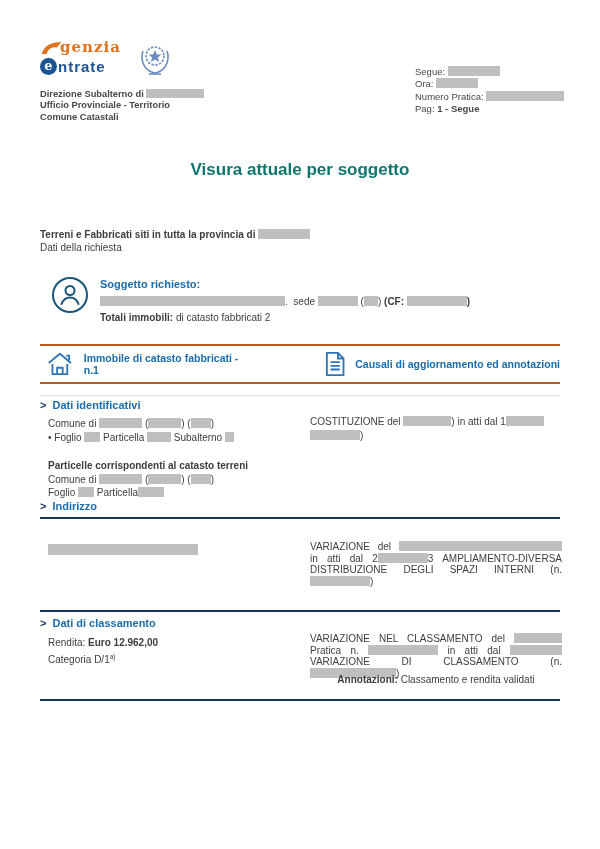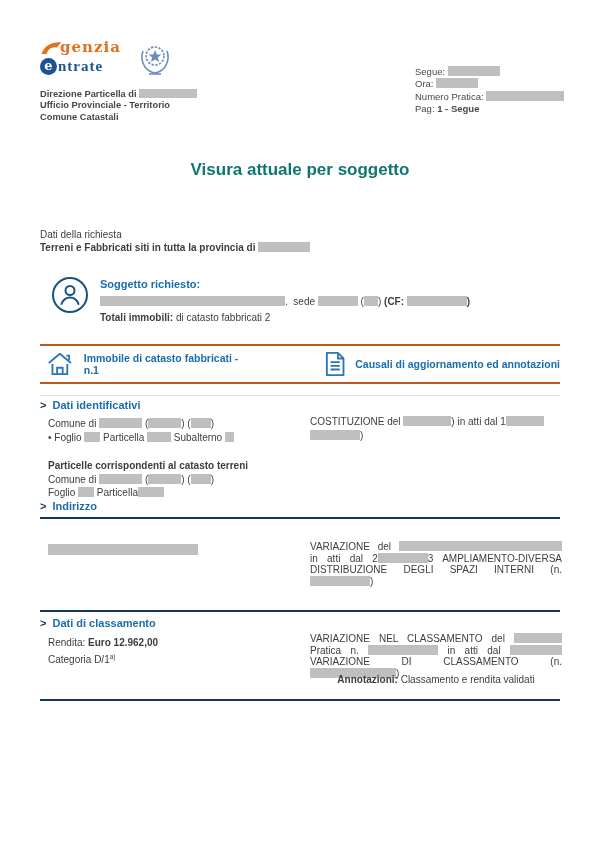--- a/index.html
+++ b/index.html
@@ -9,21 +9,21 @@
   b,.b{font-weight:bold;}
   .redact{display:inline-block;background:#bfbfbf;height:10px;vertical-align:-1px;}
   .redact.sm{height:9px;}
   
   .lg-row1{display:flex;align-items:flex-end;height:17px;}
   .lg-flag{width:22px;height:15px;margin-right:-2px;}
   .lg-agenzia{font-family:"DejaVu Serif",serif;font-weight:bold;font-size:15px;color:#e2711d;letter-spacing:1px;line-height:15px;}
   .lg-row2{display:flex;align-items:center;height:20px;margin-top:1px;}
   .lg-e{width:17px;height:17px;border-radius:50%;background:#1c5493;color:#fff;font-family:"DejaVu Serif",serif;
         font-weight:bold;font-size:13px;line-height:16px;text-align:center;margin-right:1px;}
-  .lg-entrate{font-family:Liberation Serif, serif;font-weight:bold;font-size:15px;color:#1c5493;letter-spacing:1px;}
+  .lg-entrate{font-family:Liberation Sans, sans-serif;font-weight:bold;font-size:15px;color:#1c5493;letter-spacing:1px;}
   
   .office{font-size:9.3px;font-weight:bold;color:#474747;line-height:11.4px;}
   .info{font-size:9.5px;color:#474747;line-height:12.4px;}
   
   .title-main{font-size:17px;font-weight:bold;color:#0f766e;}
   .title-sub{font-size:13px;color:#3d3d3d;margin-top:3px;}
   .sec-head{font-size:11px;font-weight:bold;color:#1a6dad;}
   .chev{color:#17365d;font-weight:bold;margin-right:6px;}
   .rule-navy{position:absolute;left:40px;width:520px;height:2px;background:#17365d;}
   .rule-faint{position:absolute;left:40px;width:520px;height:1px;background:#e0e0e0;}
@@ -54,39 +54,39 @@
   </div>
 
   <svg class="abs" style="left:139px;top:41px;" width="32" height="36" viewBox="0 0 32 36">
     <circle cx="16" cy="15" r="9" fill="none" stroke="#6b8cc2" stroke-width="1.6" stroke-dasharray="2.4 1.4"></circle>
     <path d="M16 9 L17.8 13.4 L22.4 13.6 L18.8 16.5 L20.1 21 L16 18.4 L11.9 21 L13.2 16.5 L9.6 13.6 L14.2 13.4 Z" fill="#6b8cc2"></path>
     <path d="M4 10 Q1 18 6 26 Q10 31 16 32 Q22 31 26 26 Q31 18 28 10" fill="none" stroke="#6b8cc2" stroke-width="1.6"></path>
     <path d="M10 33 L22 33" stroke="#6b8cc2" stroke-width="1.6"></path>
   </svg>
 
   <div class="abs office" style="left:40px;top:89px;">
-    <div><span>Direzione Particella di</span> <span class="redact sm" style="width:58px;"></span></div>
+    <div><span>Direzione Subalterno di</span> <span class="redact sm" style="width:58px;"></span></div>
     <div>Ufficio Provinciale - Territorio</div>
     <div>Comune Catastali</div>
   </div>
 
   <div class="abs info" style="left:415px;top:66px;">
     <div><span>Segue:</span> <span class="redact" style="width:52px;"></span></div>
     <div><span>Ora:</span> <span class="redact" style="width:42px;"></span></div>
     <div><span>Numero Pratica:</span> <span class="redact" style="width:78px;"></span></div>
     <div><span>Pag:</span> <b>1 - Segue</b></div>
   </div>
 
   <div class="abs" style="left:0;top:160px;width:600px;text-align:center;">
     <div class="title-main">Visura attuale per soggetto</div>
   </div>
 
   <div class="abs" style="left:40px;top:229px;line-height:12.5px;">
+    <div><b>Terreni e Fabbricati siti in tutta la provincia di</b> <span class="redact" style="width:52px;"></span></div>
     <div>Dati della richiesta</div>
-    <div><b>Terreni e Fabbricati siti in tutta la provincia di</b> <span class="redact" style="width:52px;"></span></div>
   </div>
 
   <svg class="abs" style="left:51px;top:276px;" width="38" height="38" viewBox="0 0 38 38">
     <circle cx="19" cy="19" r="17" fill="none" stroke="#17557d" stroke-width="2"></circle>
     <circle cx="19" cy="14.5" r="4.5" fill="none" stroke="#17557d" stroke-width="2"></circle>
     <path d="M10.5 28 Q13 21.5 19 21.5 Q25 21.5 27.5 28" fill="none" stroke="#17557d" stroke-width="2" stroke-linecap="round"></path>
   </svg>
   <div class="abs" style="left:100px;top:277px;width:460px;line-height:15px;">
     <div class="sec-head">Soggetto richiesto:</div>
     <div style="margin-top:2px;">

